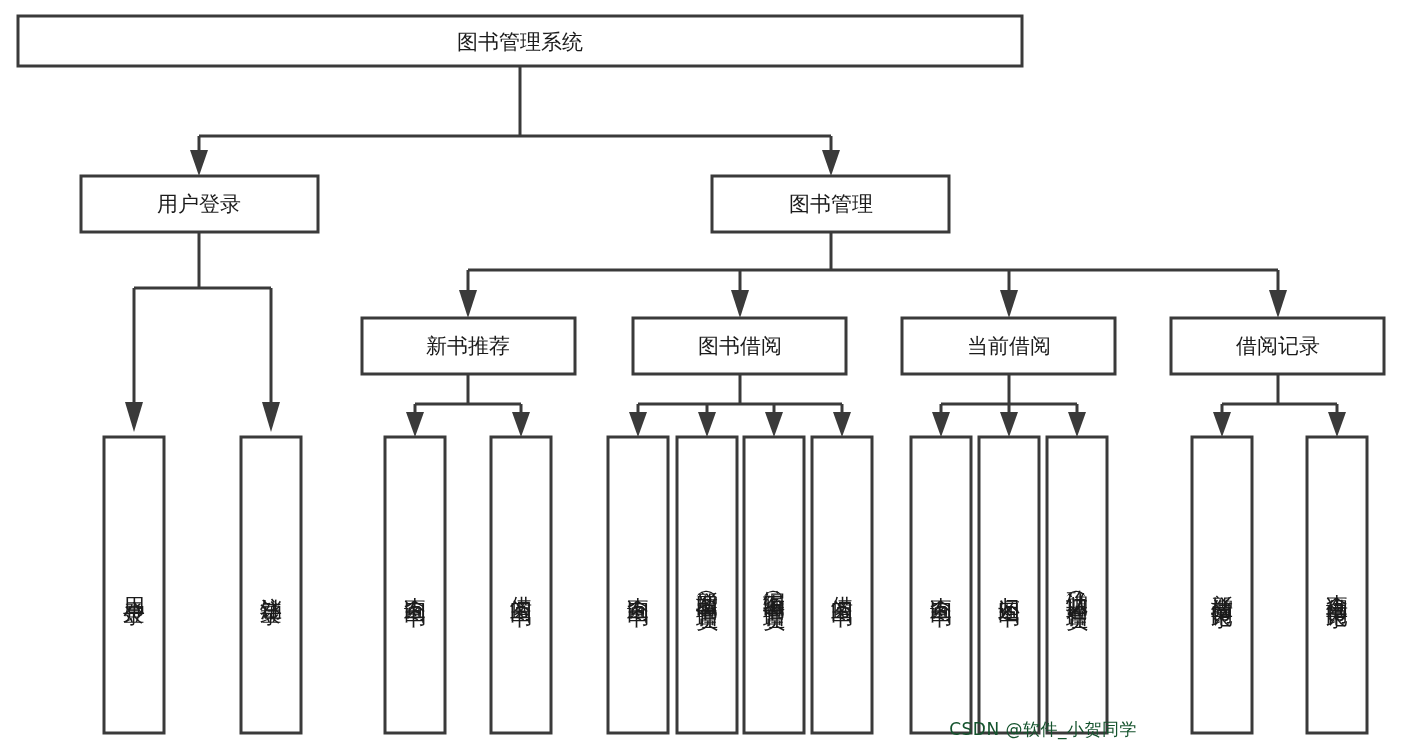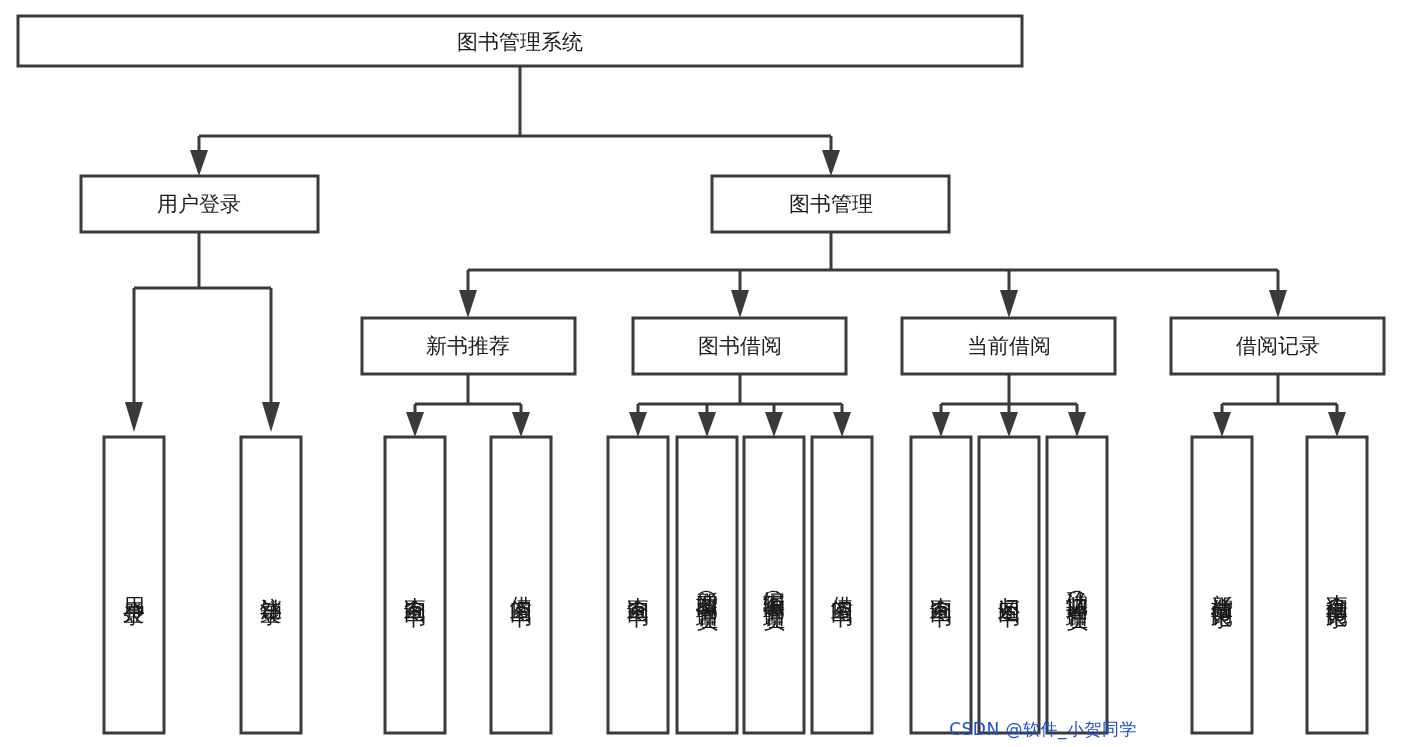--- a/index.html
+++ b/index.html
@@ -65,21 +65,21 @@
     white-space: nowrap;
     pointer-events: none;
     user-select: none;
   }
   .watermark {
     position: absolute;
     right: 10px;
     bottom: 6px;
     font-family: "DejaVu Sans", "Liberation Sans", sans-serif;
     font-size: 17px;
-    color: #1d4ed8;
+    color: #14532d;
     letter-spacing: 0.5px;
     white-space: nowrap;
   }
 </style>
 </head>
 <body>
 
 <div id="diagram-root">
 
   <svg class="canvas" viewBox="0 0 1405 747" xmlns="http://www.w3.org/2000/svg">

